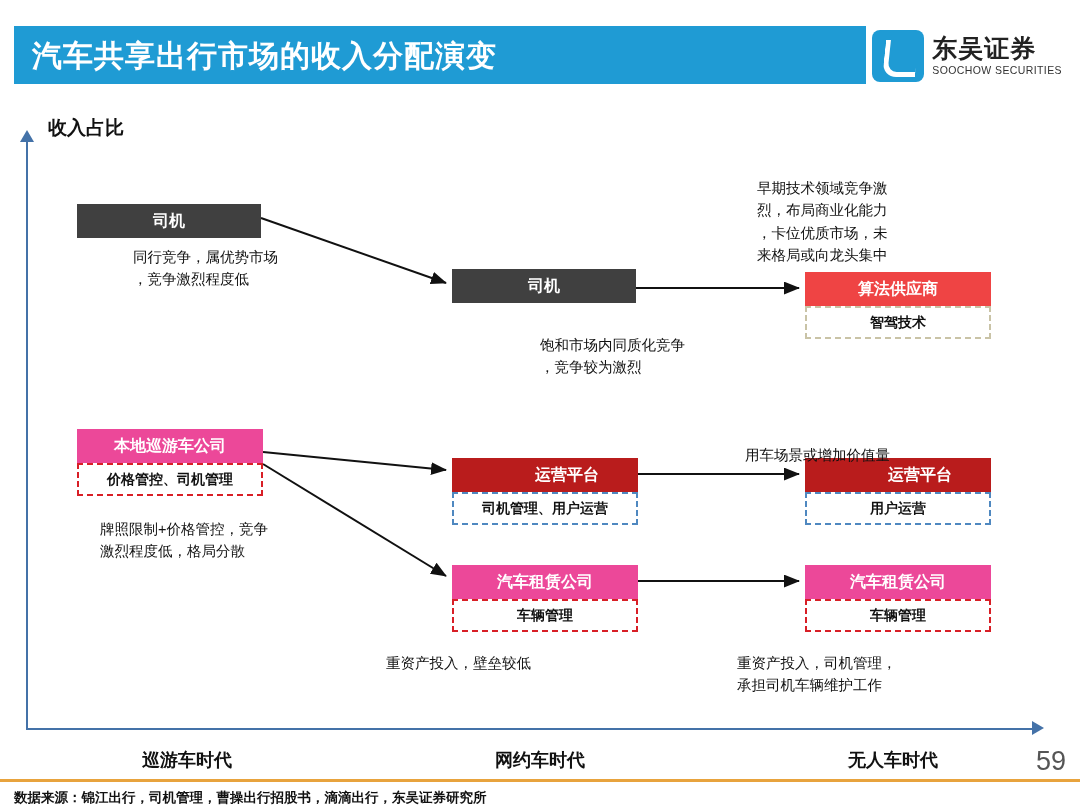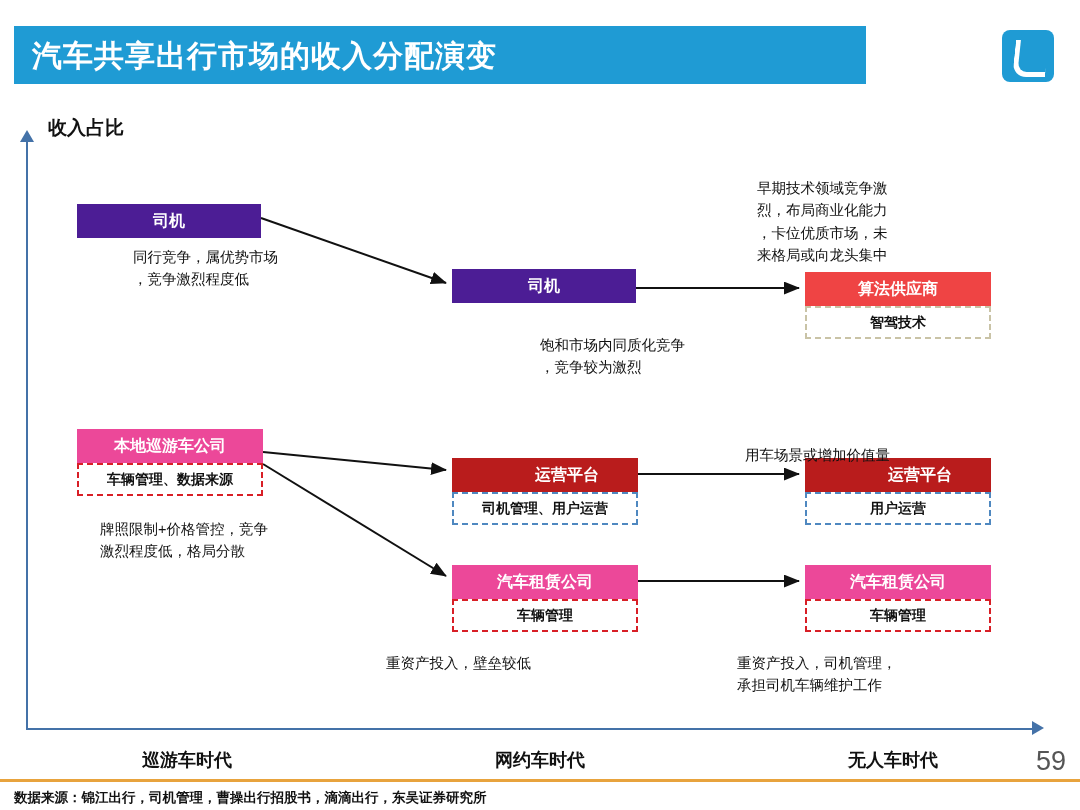--- a/index.html
+++ b/index.html
@@ -166,21 +166,21 @@
     height: 33px;
     display: flex;
     align-items: center;
     justify-content: center;
     font-size: 14px;
     font-weight: bold;
     color: #111;
     background: #ffffff;
     white-space: nowrap;
   }
-  .head-gray { background: #4c1d95; }
+  .head-gray { background: #404040; }
   .head-red  { background: #ec4899; }
   .head-blue { background: #b91c1c; padding-left: 44px; }
   .head-tan  { background: #ef4444; }
 
   .sub-red  { border: 2px dashed #d81f26; }
   .sub-blue { border: 2px dashed #4f88c0; }
   .sub-tan  { border: 2px dashed #c9c3a6; }
 
   
   #box-driver-1 { left: 77px;  top: 204px; width: 184px; }
@@ -244,20 +244,24 @@
 </style>
 </head>
 <body>
 
 <div class="slide">
 
   <div class="header-bar"></div>
   <div class="header-title">汽车共享出行市场的收入分配演变</div>
   <div class="logo">
     <div class="logo-mark"></div>
+    <div class="logo-text">
+      <div class="logo-cn">东吴证券</div>
+      <div class="logo-en">SOOCHOW SECURITIES</div>
+    </div>
   </div>
 
   <div class="axis-y"></div>
   <div class="axis-y-head"></div>
   <div class="axis-x"></div>
   <div class="axis-x-head"></div>
   <div class="axis-label-y">收入占比</div>
 
   <svg class="arrows">
     <defs>
@@ -287,21 +291,21 @@
     <div class="box-head head-gray">司机</div>
   </div>
 
   <div class="box" id="box-algo">
     <div class="box-head head-tan">算法供应商</div>
     <div class="box-sub sub-tan">智驾技术</div>
   </div>
 
   <div class="box" id="box-local">
     <div class="box-head head-red">本地巡游车公司</div>
-    <div class="box-sub sub-red">车辆管理、数据来源</div>
+    <div class="box-sub sub-red">价格管控、司机管理</div>
   </div>
 
   <div class="box" id="box-plat-1">
     <div class="box-head head-blue">运营平台</div>
     <div class="box-sub sub-blue">司机管理、用户运营</div>
   </div>
 
   <div class="box" id="box-plat-2">
     <div class="box-head head-blue">运营平台</div>
     <div class="box-sub sub-blue">用户运营</div>

